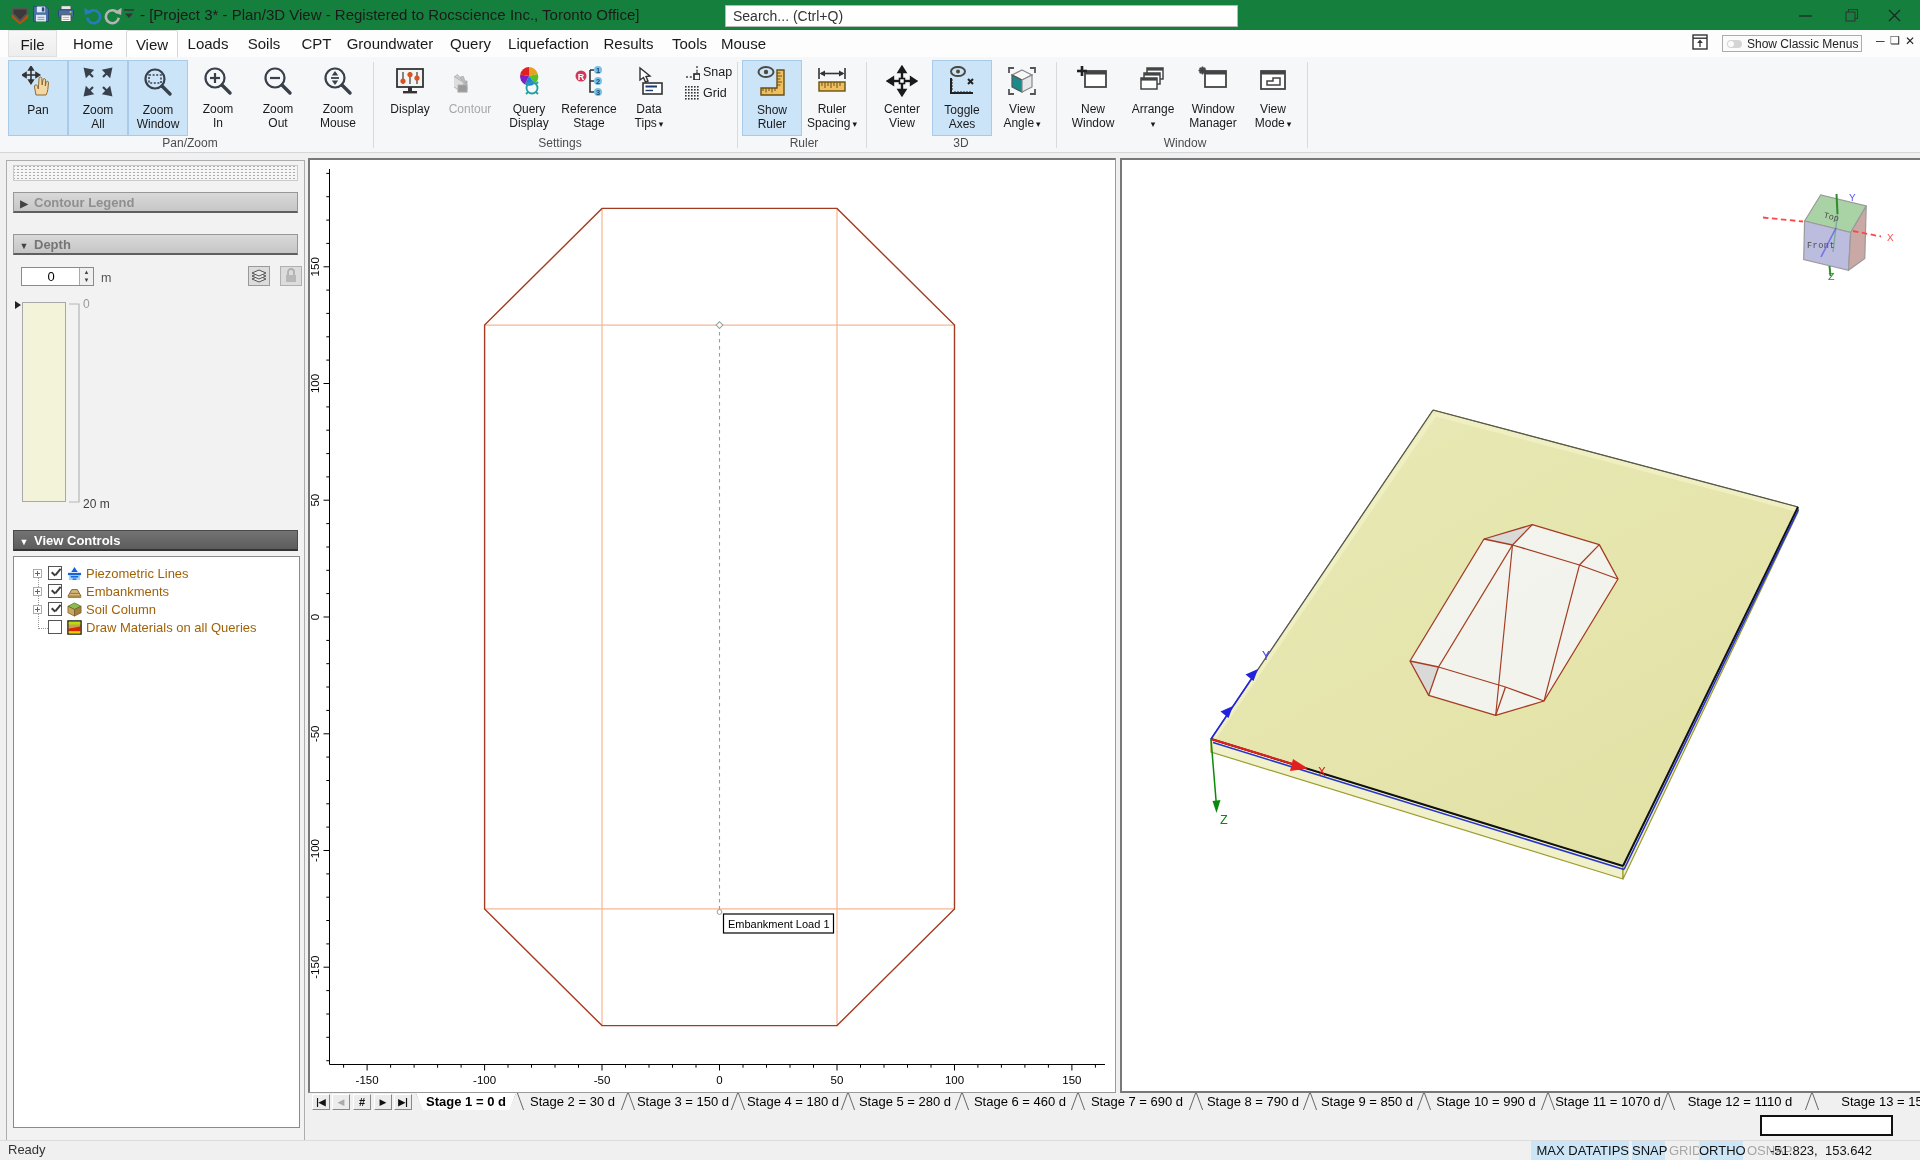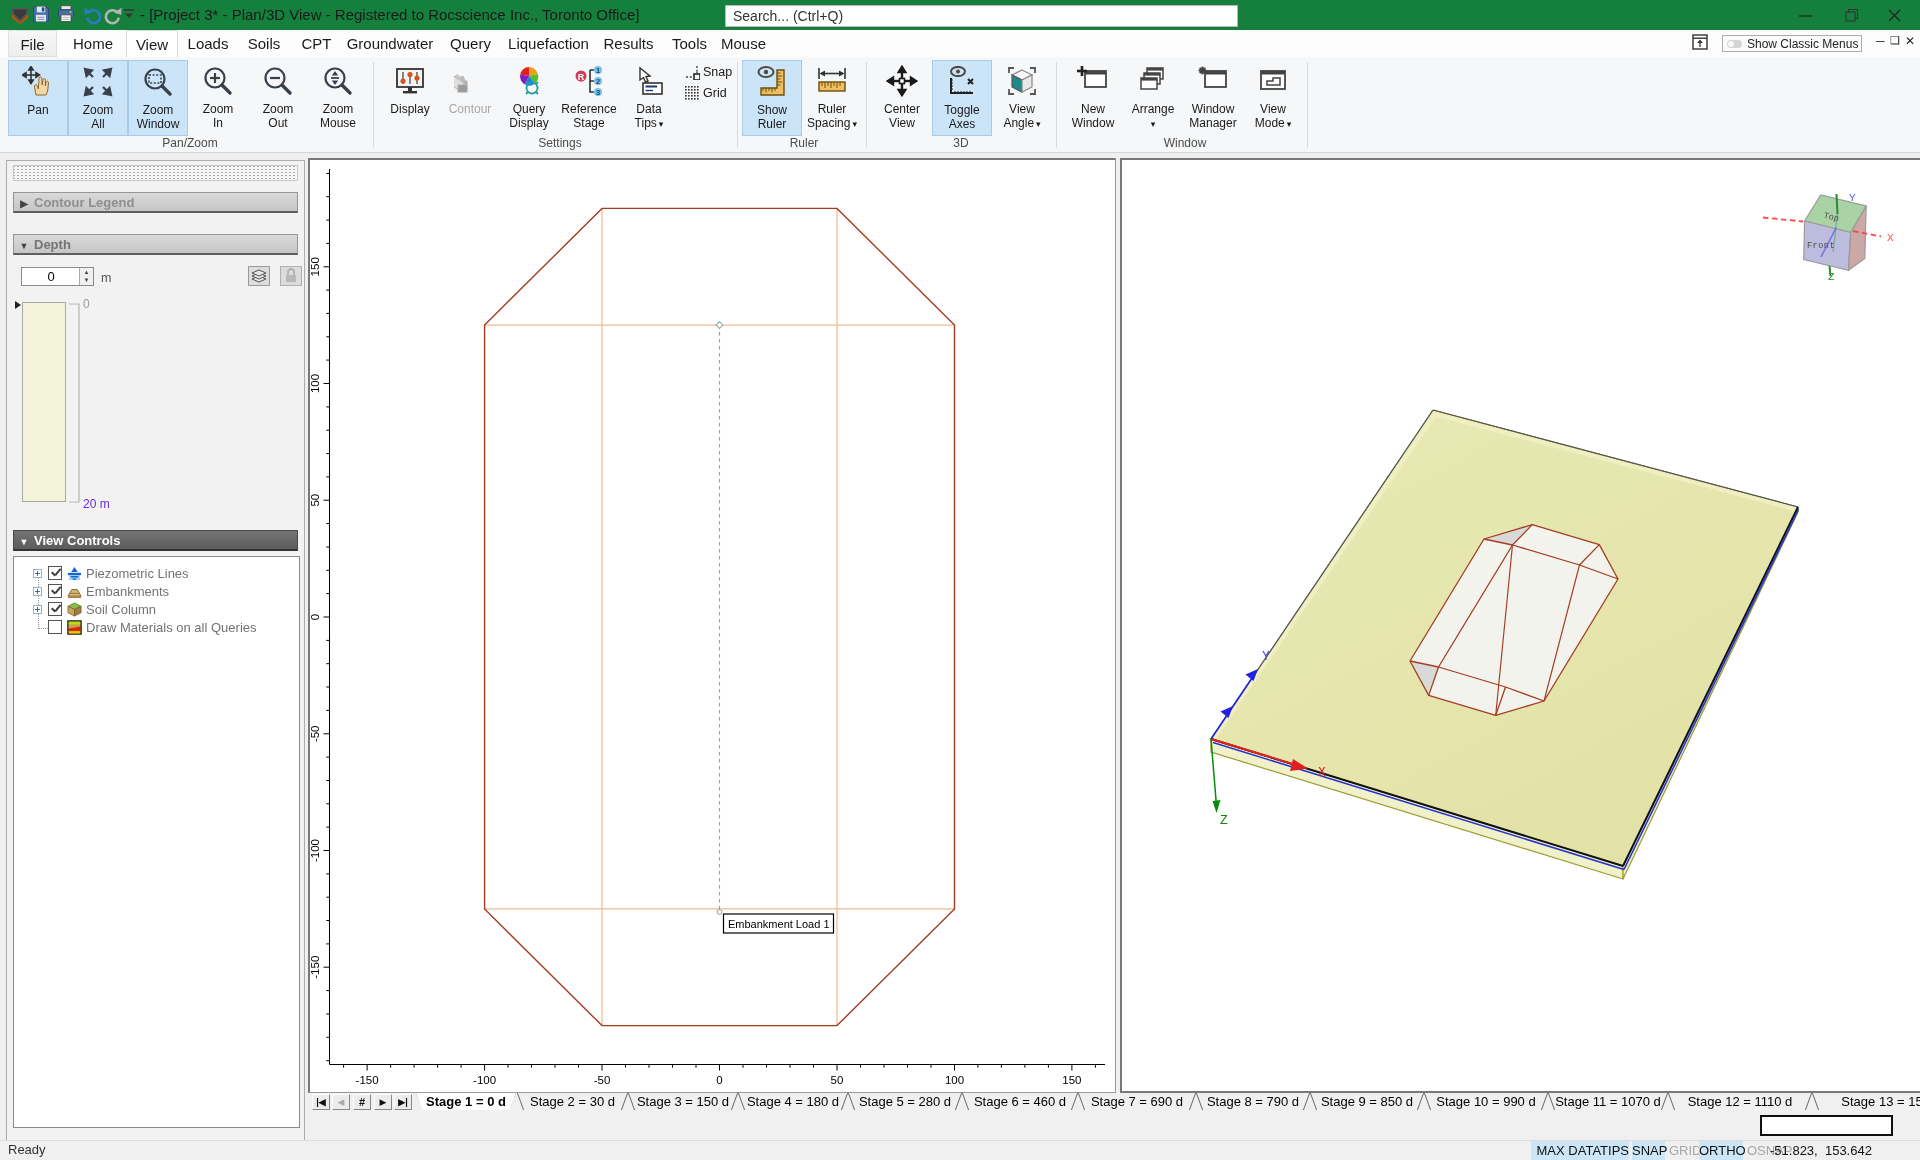--- a/index.html
+++ b/index.html
@@ -20,21 +20,21 @@
 .rbtn svg { margin-top:5px; }
 .rlbl { position:absolute; top:42px; left:0; right:0; font-size:12px; line-height:14px; color:#1a1a1a; }
 .glbl { position:absolute; top:79px; font-size:12px; color:#4c4c4c; text-align:center; }
 .gsep { position:absolute; top:5px; width:1px; height:86px; background:#d9dadb; }
 .drop:after { content:"▾"; font-size:9px; margin-left:2px; }
 
 #leftpanel { position:absolute; left:6px; top:160px; width:299px; height:1012px; background:#f2f2f2; border:1px solid #adadad; }
 .phead { position:relative; margin:0 6px; height:21px; background:linear-gradient(#d9d9d9,#c6c6c6); border:1px solid #979797; border-bottom:2px solid #5f5f5f; line-height:19px; font-size:13px; font-weight:bold; }
 .phead .arr { display:inline-block; width:20px; text-align:center; font-size:10px; color:#444; }
 #vc-head { background:linear-gradient(#737373,#5c5c5c); border:1px solid #4a4a4a; border-bottom:2px solid #333; color:#fff; }
-.treerow { position:relative; height:18px; font-size:13px; color:#737373; white-space:nowrap; }
+.treerow { position:relative; height:18px; font-size:13px; color:#a16207; white-space:nowrap; }
 .plus { position:absolute; left:19px; top:4px; width:9px; height:9px; border:1px solid #9ab0c8; background:#fff; }
 .plus:before { content:""; position:absolute; left:1px; top:3px; width:5px; height:1px; background:#3a6ea5; }
 .plus:after { content:""; position:absolute; left:3px; top:1px; width:1px; height:5px; background:#3a6ea5; }
 .cbx { position:absolute; left:34px; top:1px; width:14px; height:14px; border:1px solid #555; background:#fff; }
 .chk:before { content:""; position:absolute; left:2px; top:6px; width:5px; height:2px; background:#3c3c3c; transform:rotate(45deg); }
 .chk:after { content:""; position:absolute; left:5px; top:4px; width:8px; height:2px; background:#3c3c3c; transform:rotate(-50deg); }
 .ticon { position:absolute; left:53px; top:1px; }
 .tlbl { position:absolute; left:72px; top:1px; }
 
 #tabbar { position:absolute; left:308px; top:1093px; width:1612px; height:17px; background:#f0f0f0; }
@@ -412,21 +412,21 @@
         <path d="M5 7 L5 4 A3 3 0 0 1 11 4 L11 7" fill="none" stroke="#b0b0b0" stroke-width="1.8"></path>
       </svg>
  </div>
  <div style="position:absolute;left:8px;top:140px;width:0;height:0;border-left:6px solid #222;border-top:4px solid transparent;border-bottom:4px solid transparent"></div>
  <div style="position:absolute;left:15px;top:141px;width:44px;height:200px;background:#f3f3d9;border:1px solid #a8a8a8"></div>
  <path></path>
  <svg width="60" height="210" viewBox="0 0 60 210" style="position:absolute;left:60px;top:138px">
       <path d="M2 5 L12 5 L12 203 L2 203" fill="none" stroke="#b5b5b5" stroke-width="1.2"></path>
     </svg>
  <div style="position:absolute;left:76px;top:136px;font-size:12px;color:#9a9a9a">0</div>
- <div style="position:absolute;left:76px;top:336px;font-size:12px;color:#6d28d9">20 m</div>
+ <div style="position:absolute;left:76px;top:336px;font-size:12px;color:#404040">20 m</div>
  <div class="phead" id="vc-head" style="position:absolute;left:6px;right:6px;top:369px;margin:0"><span class="arr" style="font-size:9px;color:#fff">▼</span>View Controls</div>
  <div style="position:absolute;left:6px;top:395px;width:287px;height:572px;background:#fff;border:1px solid #8a8a8a">
    <div style="position:absolute;left:24px;top:18px;width:1px;height:54px;border-left:1px dotted #999"></div>
    <div style="position:absolute;left:25px;top:71px;width:9px;height:1px;border-top:1px dotted #999"></div>
    <div class="treerow" style="margin-top:8px">
         <span class="plus"></span>
         <span class="cbx chk"></span>
         <span class="ticon"><svg width="15" height="15" viewBox="0 0 16 16" xmlns="http://www.w3.org/2000/svg">
             <rect x="2" y="9" width="12" height="6" fill="#a8d8f0"></rect>
             <polygon points="8,1 11.5,6.5 4.5,6.5" fill="#1565d8"></polygon>

